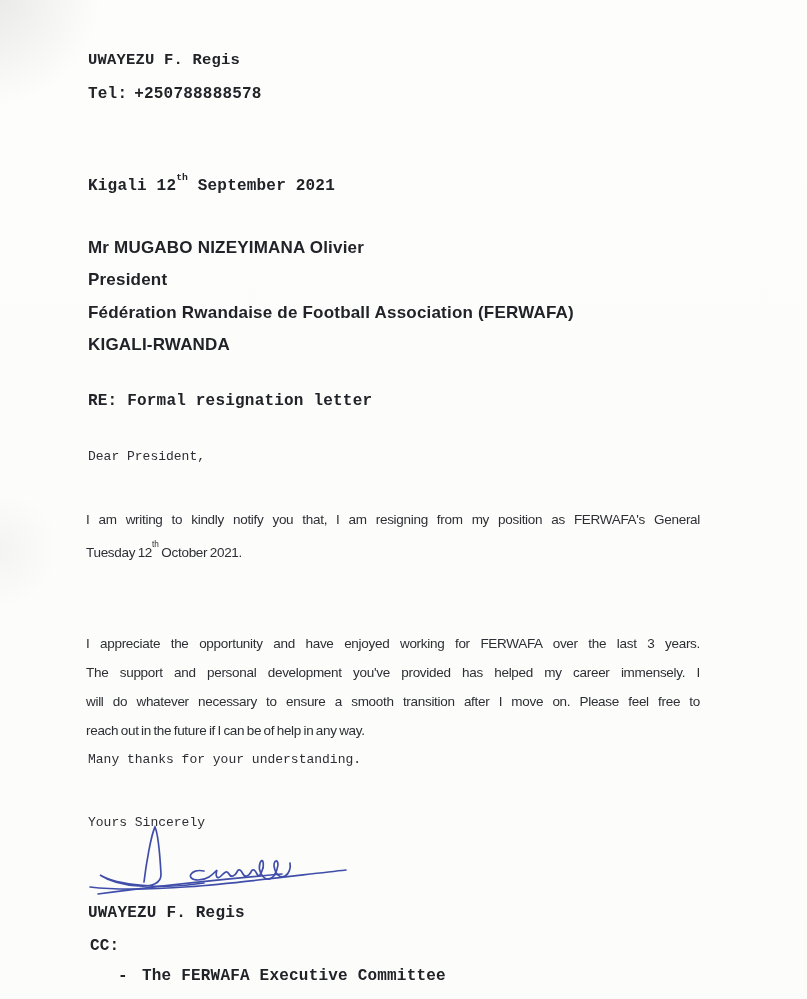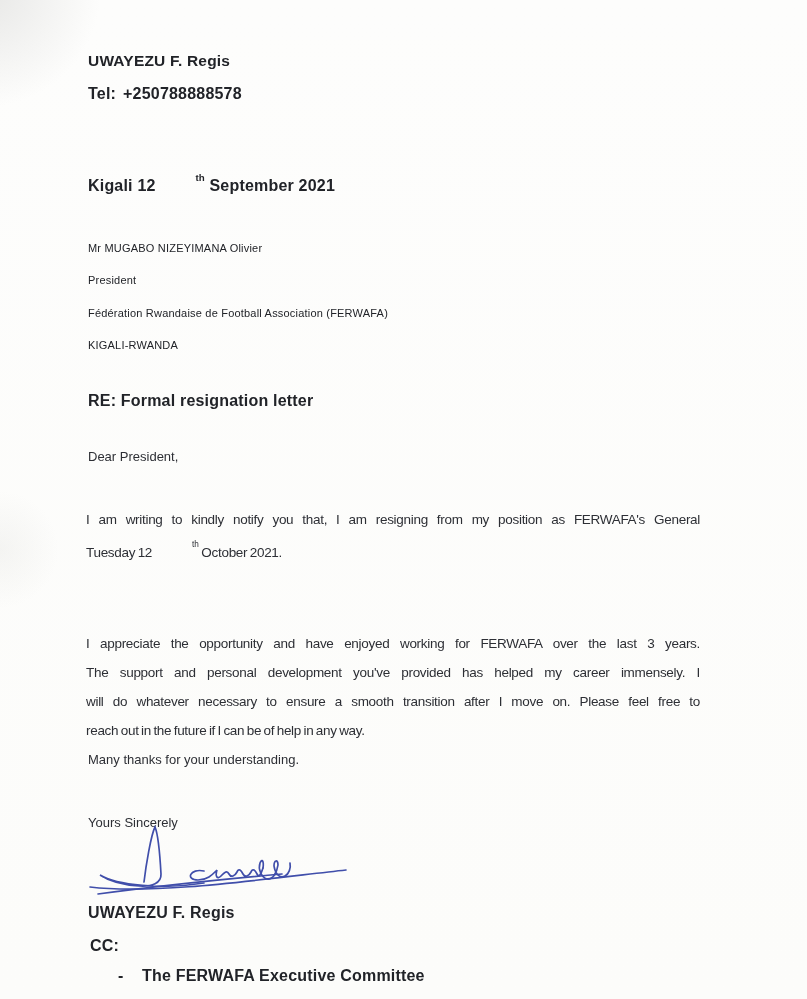--- a/index.html
+++ b/index.html
@@ -12,40 +12,40 @@
     position: relative;
     width: 807px;
     height: 999px;
     background:
       radial-gradient(circle at -2% -1%, rgba(190,190,188,0.35), rgba(190,190,188,0) 9%),
       radial-gradient(circle at 0% 55%, rgba(205,205,200,0.18), rgba(205,205,200,0) 6%),
       linear-gradient(#fdfdfc, #fcfcfa);
     overflow: hidden;
     color: #2a2c31;
   }
-  .abs { position: absolute; left: 88px; }
+  .abs { position: absolute; left: 88px; font-family: Liberation Mono, monospace; }
   .bold { font-weight: 700; color: #212328; letter-spacing: 0.2px; }
   .fs15 { font-size: 16px; line-height: 20px; }
   .fs16 { font-size: 15.5px; line-height: 21px; }
   .body-text { font-size: 13px; line-height: 20px; color: #2d2f35; }
   .para {
     position: absolute; left: 86px; width: 614px;
     font-size: 13.5px; color: #2d2f35;
     letter-spacing: -0.3px; word-spacing: -1px;
   }
   .jline { line-height: 29px; text-align: justify; text-align-last: justify; height: 29px; overflow: visible; }
   .jline.jlast { text-align-last: left; }
-  sup.ord { font-size: 61%; position: relative; top: -0.45em; letter-spacing: 0; margin-left: 40px; }
+  sup.ord { font-size: 61%; position: relative; top: -0.45em; letter-spacing: 0; }
   .email-underline {
     text-decoration: underline;
     text-decoration-thickness: 1.4px;
     text-underline-offset: 3px;
   }
   .gap { display: inline-block; width: 7px; }
-  .recip-line { position: absolute; left: 88px; font-weight: 400; color: #212328; font-size: 11px; line-height: 20px; letter-spacing: 0.2px; }
+  .recip-line { position: absolute; left: 88px; font-weight: 700; color: #212328; font-size: 17px; line-height: 20px; letter-spacing: 0.2px; }
   .cc-dash { display: inline-block; width: 24px; font-weight: 700; }
   svg.sig { position: absolute; }
 </style>
 </head>
 <body>
 
 <div class="page">
 
   <div class="abs bold fs16" style="top:50px">UWAYEZU F. Regis</div>
 

